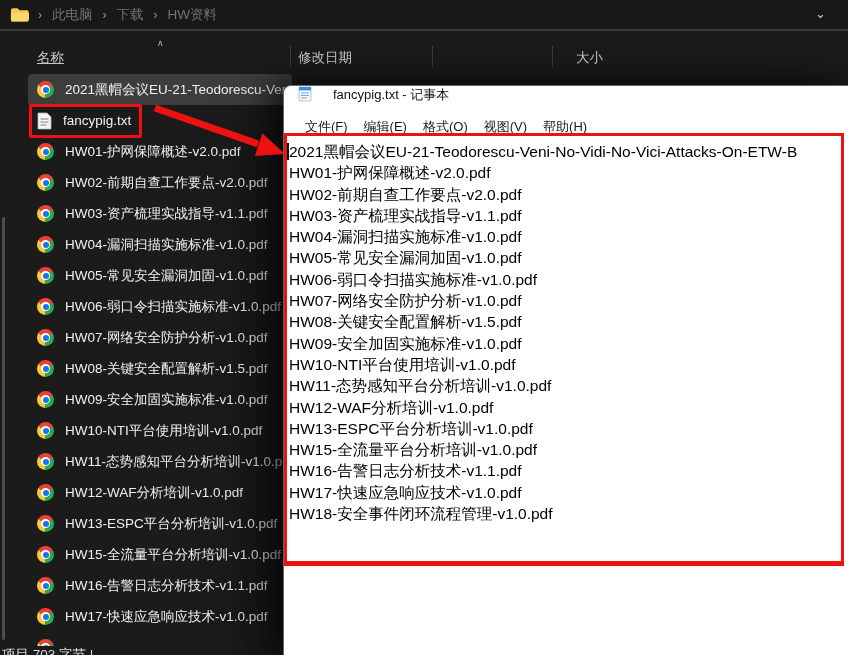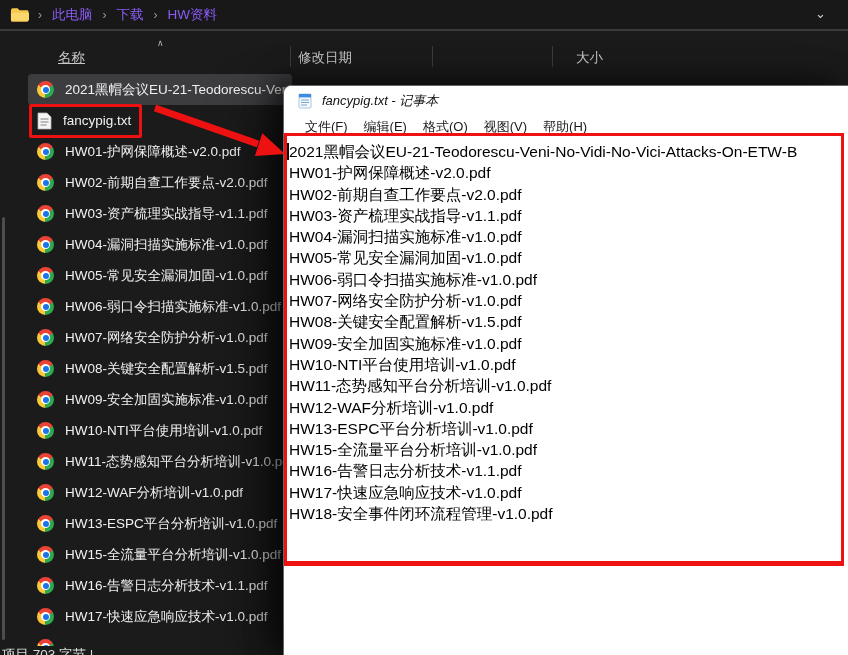--- a/index.html
+++ b/index.html
@@ -7,28 +7,28 @@
     position:relative;width:848px;height:655px;overflow:hidden;
     background:#1b1b1b;font-family:"Liberation Sans","DejaVu Sans",sans-serif;
     -webkit-font-smoothing:antialiased;
   }
   
   .breadcrumb-bar{
     position:absolute;top:0;left:0;right:0;height:31px;background:#181818;
     border-bottom:2px solid #3a3a3a;display:flex;align-items:center;padding-left:10px;
     box-sizing:border-box;
   }
-  .crumb{color:#8b5cf6;font-size:13.5px;padding:2px 5px;border-radius:4px;cursor:default;white-space:nowrap;}
+  .crumb{color:#737373;font-size:13.5px;padding:2px 5px;border-radius:4px;cursor:default;white-space:nowrap;}
   .crumb-sep{color:#9a9a9a;font-size:12px;padding:0 5px;}
   .bc-folder{width:19px;height:16px;margin-right:4px;flex:none;}
   .bc-dropdown{position:absolute;right:22px;top:6px;color:#cfcfcf;font-size:13px;}
   
   .col-headers{position:absolute;top:40px;left:0;right:0;height:32px;color:#c8c8c8;font-size:13.5px;}
   .col-label{position:absolute;top:9px;white-space:nowrap;}
-  .col-name{left:58px;text-decoration:underline;} .col-date{left:298px;} .col-type{left:440px;margin-top:41px;} .col-size{left:576px;}
+  .col-name{left:37px;text-decoration:underline;} .col-date{left:298px;} .col-type{left:440px;margin-top:41px;} .col-size{left:576px;}
   .sort-caret{position:absolute;left:157px;top:-2px;font-size:9px;color:#b5b5b5;}
   .col-sep{position:absolute;top:6px;width:1px;height:21px;background:#3c3c3c;}
   .sep1{left:290px;} .sep2{left:432px;} .sep3{left:552px;}
   
   .file-list{position:absolute;top:74px;left:20px;width:272px;}
   .file-row{
     height:31px;display:flex;align-items:center;gap:11px;
     margin-left:8px;padding-left:9px;border-radius:4px;box-sizing:border-box;
   }
   .file-row.selected{background:#3d3d40;}
@@ -43,22 +43,22 @@
   
   .status-bar{position:absolute;left:0;bottom:0;width:283px;height:9px;background:#1b1b1b;overflow:visible;}
   .status-text{position:absolute;left:2px;top:0px;color:#dddddd;font-size:13.5px;white-space:nowrap;}
   
   .notepad{
     position:absolute;left:283px;top:85px;width:565px;height:570px;background:#ffffff;
     border-top-left-radius:8px;border-left:1px solid #666;border-top:1px solid #666;
     box-shadow:-10px -6px 26px rgba(0,0,0,.55), -24px 18px 55px rgba(0,0,0,.45);
     box-sizing:border-box;
   }
-  .np-titlebar{height:30px;display:flex;align-items:center;gap:9px;padding-left:13px;
-    border-top-left-radius:8px;background:#fff;font-style:italic;}
+  .np-titlebar{height:30px;display:flex;align-items:flex-start;gap:20px;padding-left:13px;
+    border-top-left-radius:8px;background:#fff;}
   .np-title{font-size:13px;color:#111;white-space:nowrap;}
   .np-app-icon{width:16px;height:16px;flex:none;}
   .np-menubar{height:21px;display:flex;align-items:center;padding-left:13px;background:#fff;}
   .np-menu-item{font-size:13px;color:#1b1b1b;padding:1px 8px;white-space:nowrap;}
   .np-body{position:absolute;top:51px;left:0;right:0;bottom:0;overflow:hidden;
     padding:4px 0 0 5px;font-size:15.5px;line-height:21.3px;color:#000;}
   .np-line{height:21.3px;white-space:nowrap;}
   .np-caret{position:absolute;left:3px;top:6px;width:1.5px;height:17px;background:#000;}
   
   .anno-box{position:absolute;border:3px solid #ee1111;box-sizing:border-box;pointer-events:none;}

